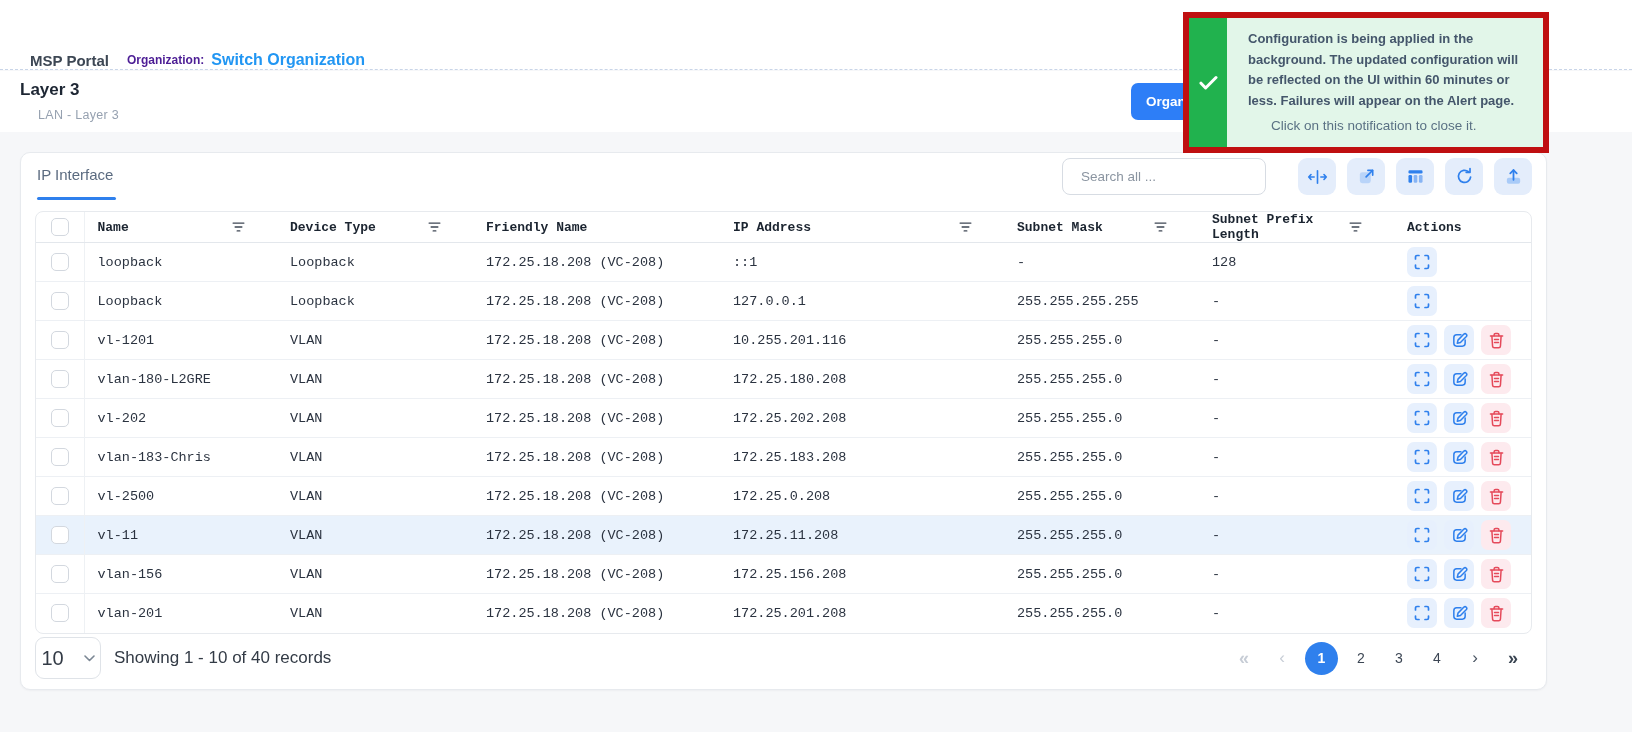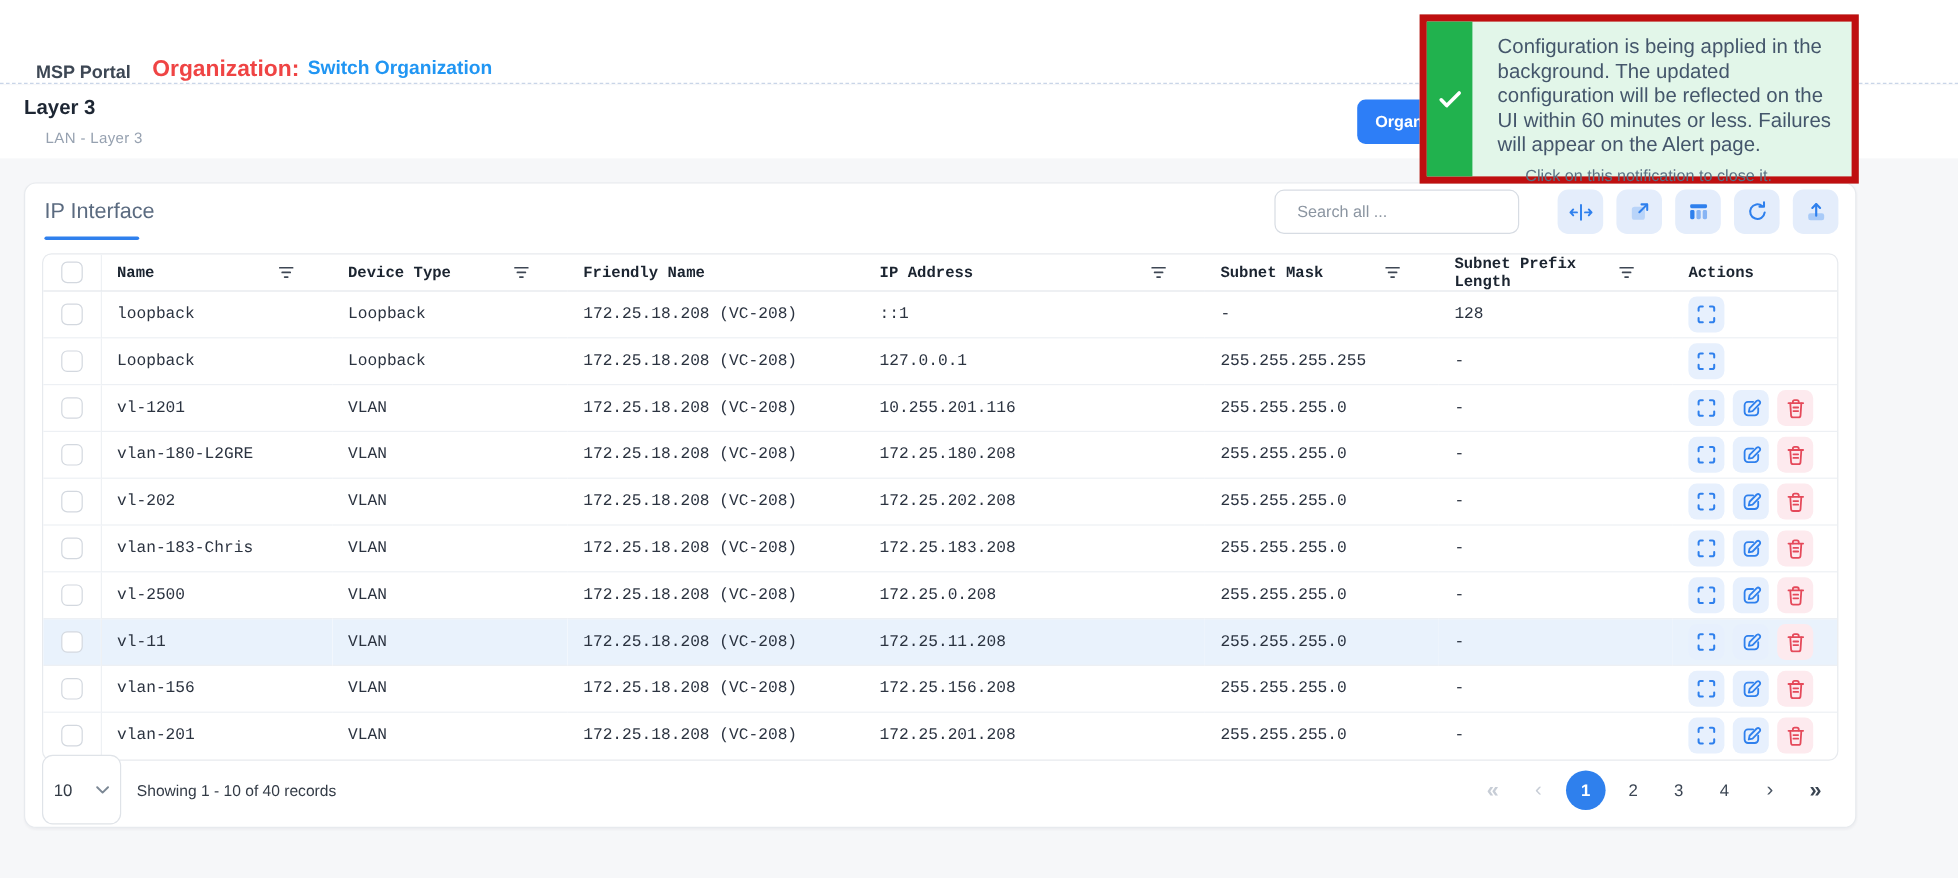--- a/index.html
+++ b/index.html
@@ -11,21 +11,21 @@
     color:#2b3340;
   }
   
   .topbar {
     position:absolute; left:0; top:0; width:100%; height:70px;
     background:#fff; border-bottom:1px dashed #c9d5e8;
     display:flex; align-items:flex-end; padding-left:30px; gap:18px;
   }
   .brand { font-size:15px; font-weight:700; color:#3d4754; }
   .org-wrap { display:flex; gap:7px; align-items:center; }
-  .org-label { font-size:19px; font-weight:700; color:#ef4444; }
+  .org-label { font-size:12px; font-weight:700; color:#4c1d95; }
   .org-link  { font-size:16px; font-weight:700; color:#2196f3; cursor:pointer; }
   
   .titlebar {
     position:absolute; left:0; top:71px; width:100%; height:61px; background:#fff;
   }
   .page-title { position:absolute; left:20px; top:9px; font-size:17px; font-weight:700; color:#1d2633; }
   .breadcrumb { position:absolute; left:38px; top:37px; font-size:12.5px; color:#96a1b0; letter-spacing:.3px; }
   .org-btn {
     position:absolute; left:1131px; top:12px; width:118px; height:37px;
     background:#2d7ef7; border:none; border-radius:7px; color:#fff;
@@ -36,30 +36,30 @@
   .toast {
     position:absolute; left:1183px; top:12px; width:366px; height:141px;
     border:6px solid #bf0f10; background:#e2f6e9; z-index:50;
     display:flex; cursor:pointer;
   }
   .toast-strip {
     width:38px; background:#21b24e; display:flex; align-items:center; justify-content:center;
     flex:0 0 38px;
   }
   .toast-body { flex:1; padding:11px 14px 9px 21px; }
-  .toast-line1 { font-size:17px; line-height:20.5px; color:#44566b; }
+  .toast-line1 { font-size:13px; line-height:20.5px; color:#44566b;font-weight:bold; }
   .toast-line2 { font-size:13.5px; line-height:18px; color:#5a7184; margin-top:6px;margin-left:23px; }
   
   .card {
     position:absolute; left:20px; top:152px; width:1527px; height:538px;
     background:#fff; border:1px solid #e7eaee; border-radius:10px;
     box-shadow:0 1px 2px rgba(20,30,50,.04);
   }
   .tab {
-    position:absolute; left:16px; top:13px; font-size:18px; color:#5b6b80;
+    position:absolute; left:16px; top:13px; font-size:15px; color:#5b6b80;
     padding-bottom:12px; cursor:pointer;
   }
   .tab-underline { position:absolute; left:16px; top:44px; width:79px; height:3px; background:#2f80ed; border-radius:2px; }
   .search-box {
     position:absolute; left:1041px; top:5px; width:204px; height:37px;
     border:1px solid #d7dce3; border-radius:8px; background:#fff;
     display:flex; align-items:center; padding:0 10px; gap:8px;
   }
   .search-box input {
     border:none; outline:none; flex:1; font-size:13.5px; color:#4a5563;
@@ -102,25 +102,25 @@
     display:flex; align-items:center; justify-content:center; background:#e7f0fd; padding:0;
   }
   .chip.danger { background:#fdeaee; }
   .filter-btn { background:none; border:none; cursor:pointer; display:flex; align-items:center; padding:2px; }
   
   .card-footer {
     position:absolute; left:14px; right:14px; bottom:8px; height:46px;
     display:flex; align-items:center;
   }
   .page-size {
-    width:66px; height:58px; border:1px solid #dfe3e8; border-radius:9px;
+    width:66px; height:42px; border:1px solid #dfe3e8; border-radius:9px;
     display:flex; align-items:center; justify-content:center; gap:20px;
-    font-size:14px; color:#333b46; cursor:pointer; background:#fff;
-  }
-  .summary { font-size:13px; color:#333b46; margin-left:13px; }
+    font-size:20px; color:#333b46; cursor:pointer; background:#fff;
+  }
+  .summary { font-size:17px; color:#333b46; margin-left:13px; }
   .pagination { margin-left:auto; display:flex; align-items:center; gap:8px; padding-right:4px; }
   .pg-item {
     min-width:30px; height:30px; display:flex; align-items:center; justify-content:center;
     font-size:14px; color:#3c4654; cursor:pointer; background:none; border:none;
     font-family:inherit; padding:0 4px;
   }
   .pg-arrow { font-size:17px; color:#4a5563; }
   .pg-arrow.dbl { font-size:18px; font-weight:700; color:#3a4552; }
   .pg-arrow.dis { color:#c7cdd6; cursor:default; }
   .pg-active {

